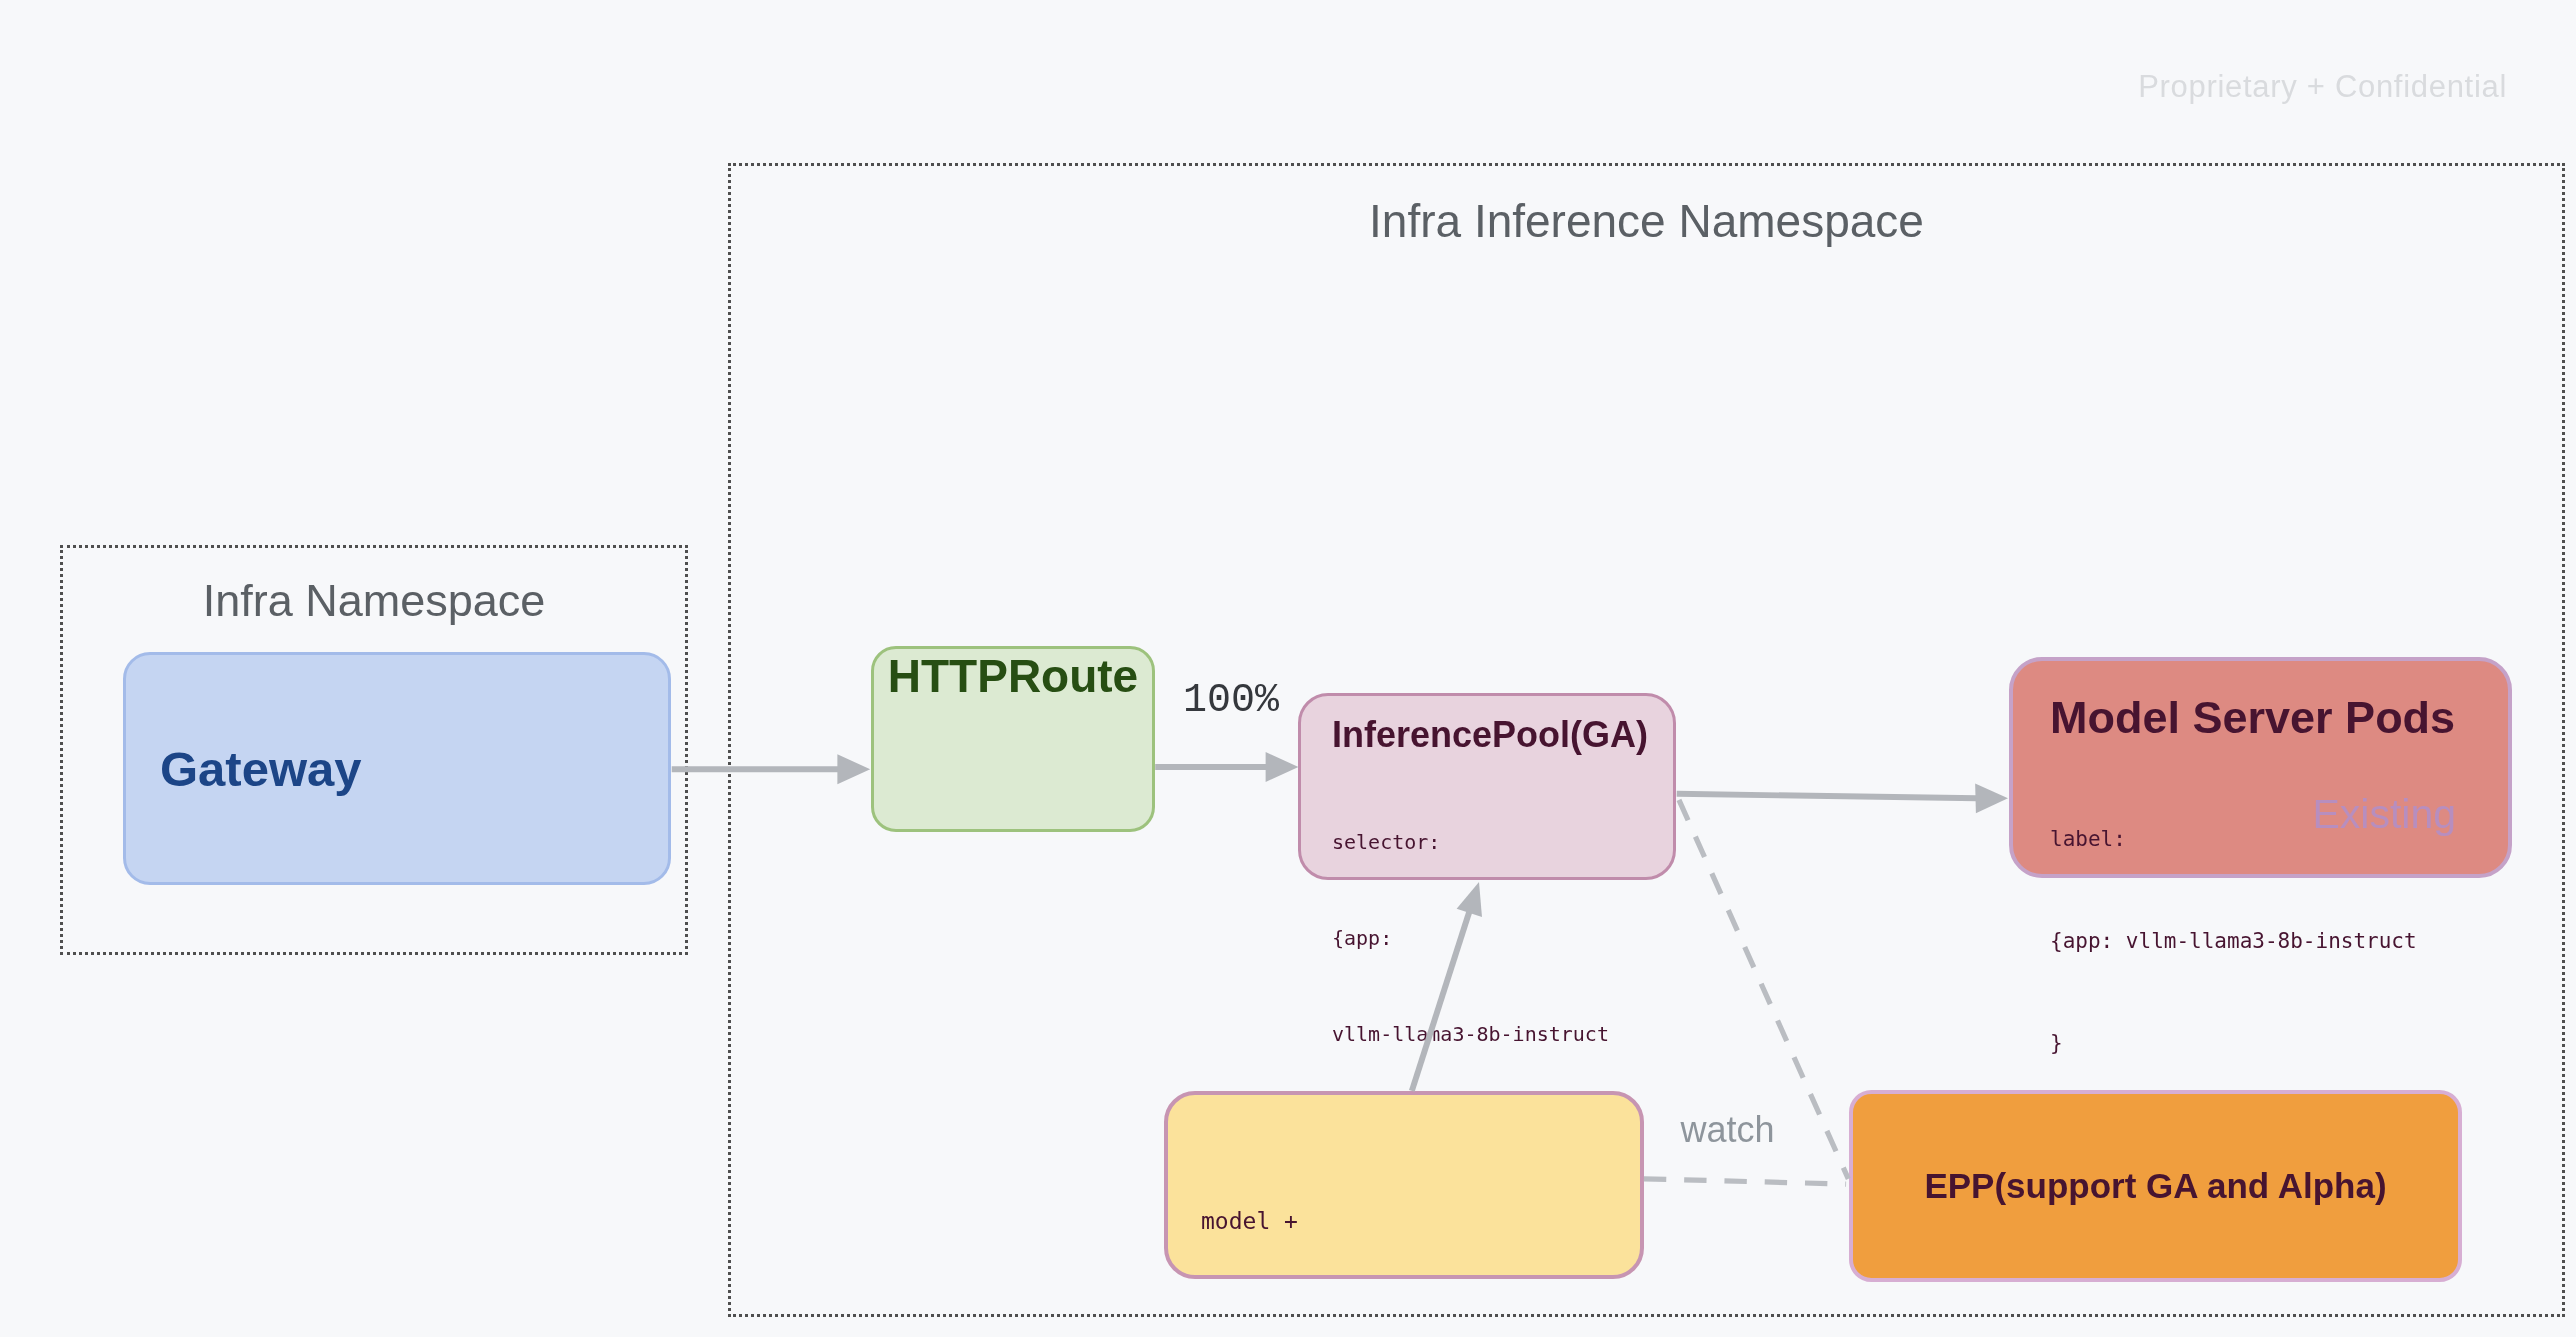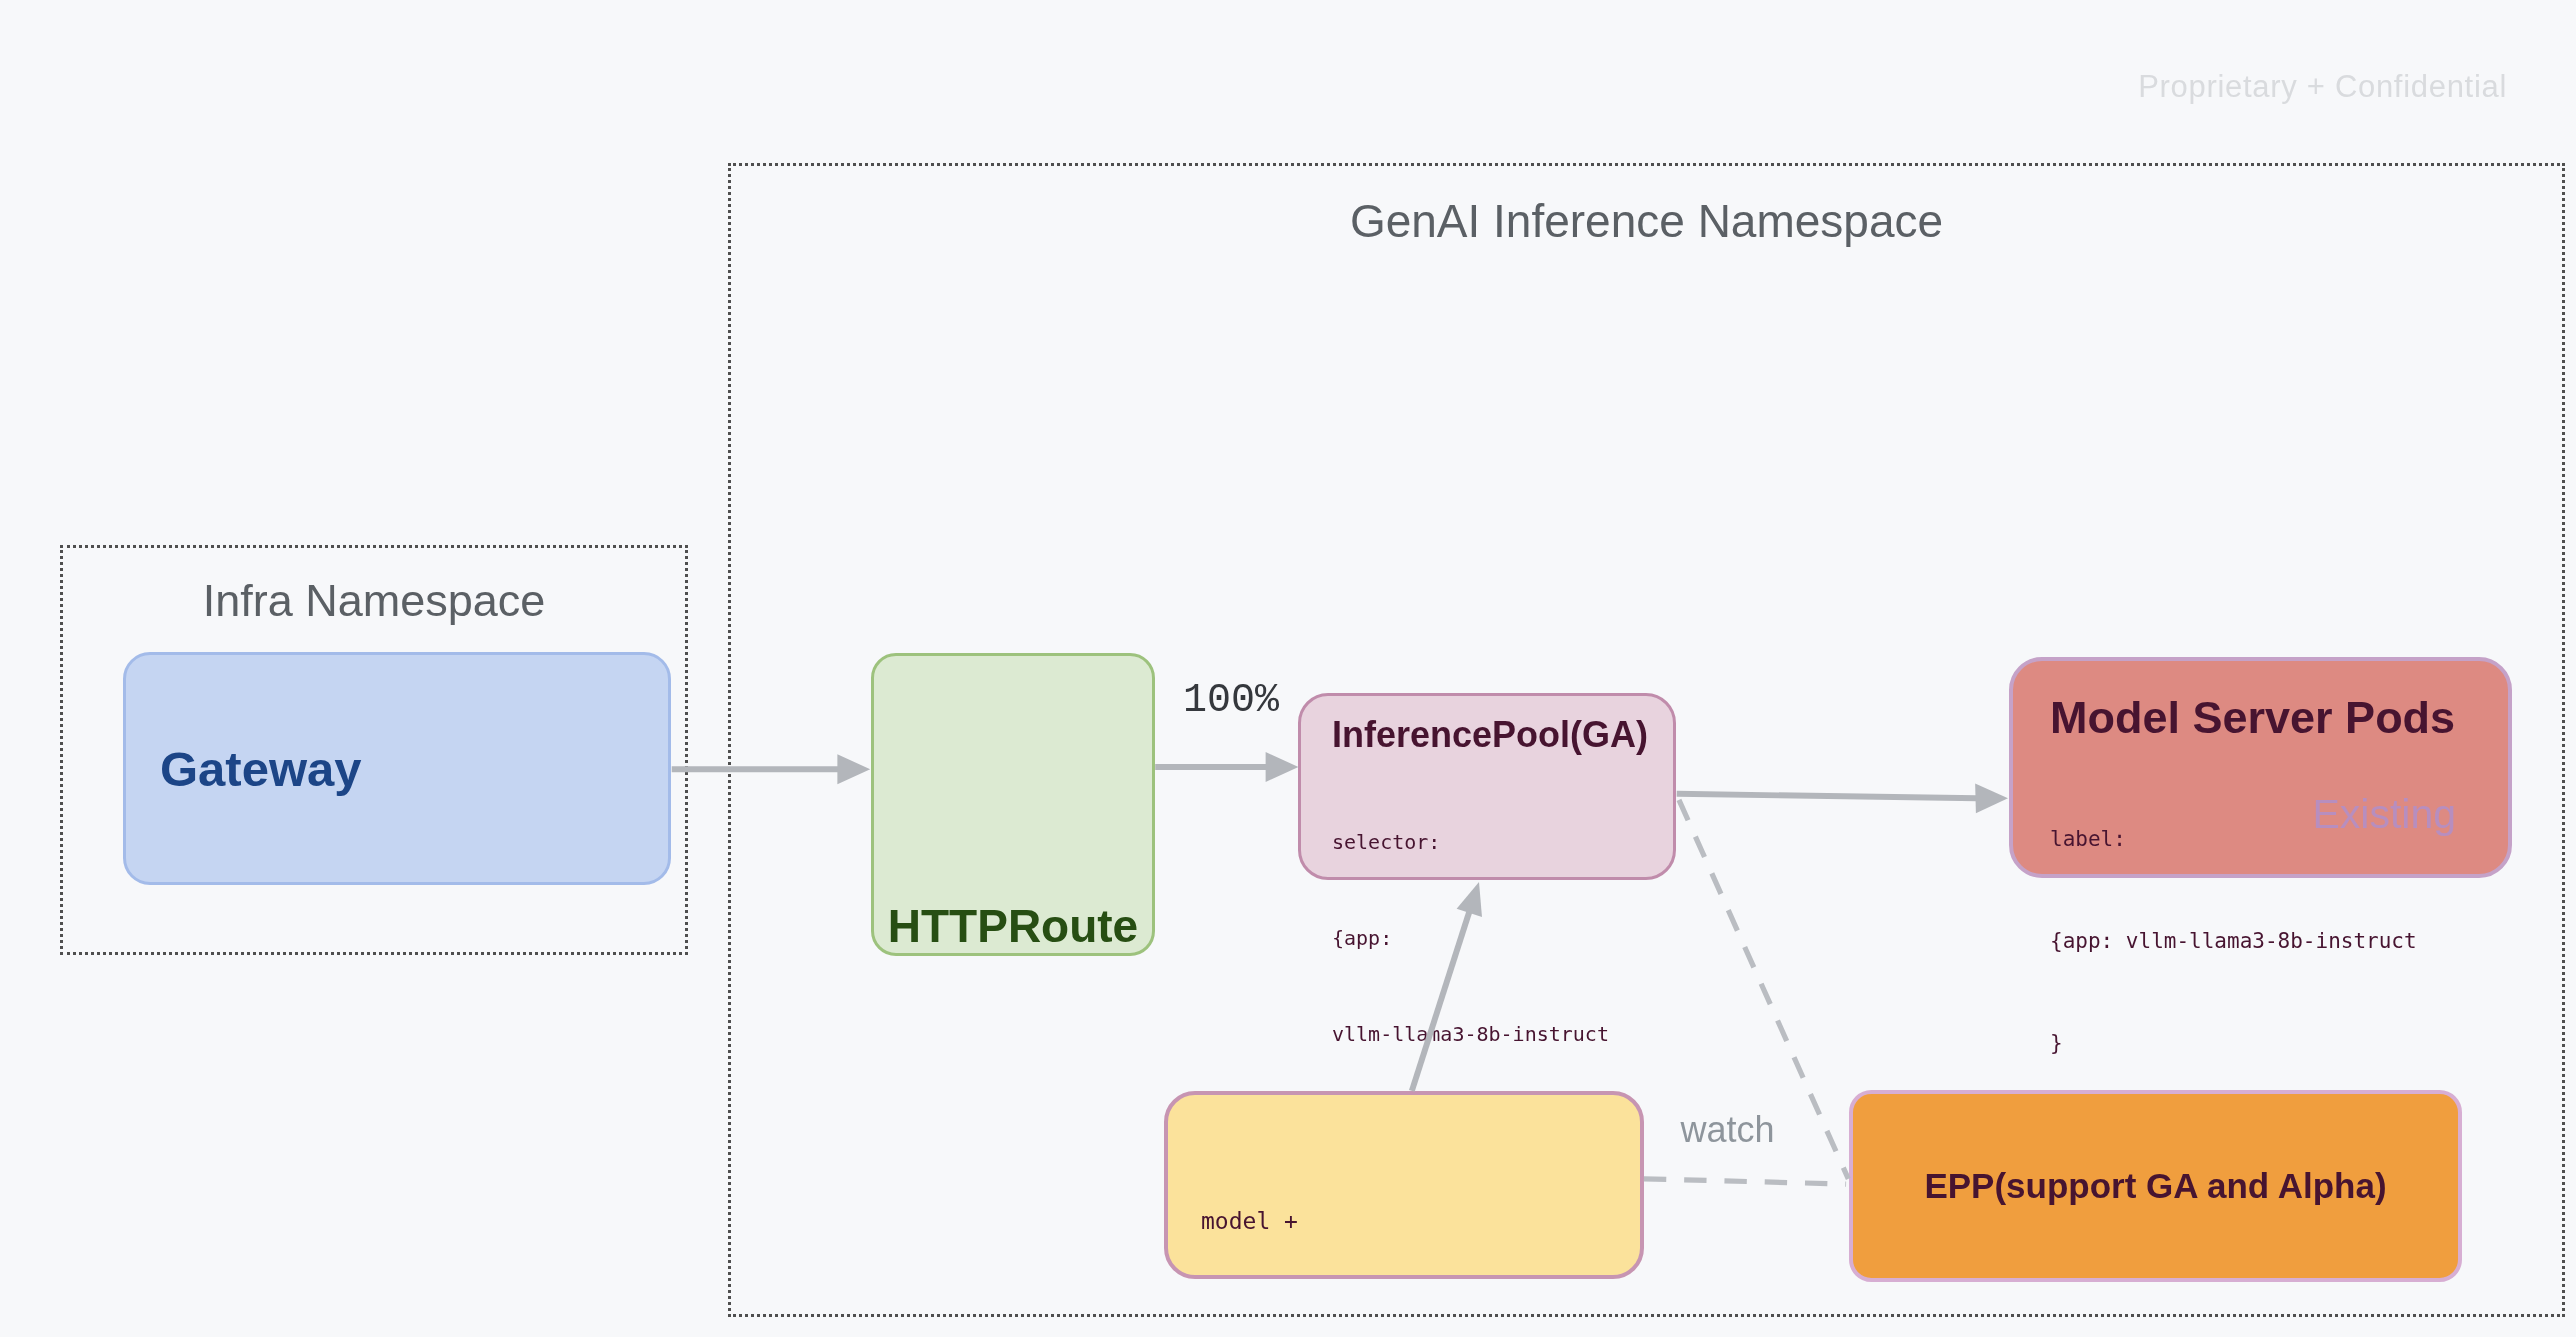--- a/index.html
+++ b/index.html
@@ -30,23 +30,23 @@
     font-family:"DejaVu Sans Mono","Liberation Mono",monospace;
     color:#471430;white-space:pre;
   }
   #gateway{
     left:123px;top:652px;width:548px;height:233px;
     background:#c5d5f2;border:3px solid #a3bbe9;border-radius:27px;
     display:flex;align-items:center;padding-left:34px;
   }
   #gateway .node-title{font-size:49px;color:#1c4587;}
   #httproute{
-    left:871px;top:646px;width:284px;height:303px;
+    left:871px;top:646px;width:284px;height:186px;
     background:#dcead2;border:3.7px solid #9dc27d;border-radius:25px;
-    display:flex;align-items:flex-end;justify-content:center;margin-top:7px;
+    display:flex;align-items:flex-start;justify-content:center;
   }
   #httproute .node-title{font-size:46px;color:#274e13;}
   #inference-pool{
     left:1298px;top:693px;width:378px;height:187px;
     background:#e8d3de;border:3.7px solid #c08cab;border-radius:30px;
     padding:18px 12px 0 31px;
   }
   #inference-pool .node-title{font-size:36px;margin-bottom:6px;}
   #inference-pool .code{font-size:20px;line-height:32px;}
   #model-server-pods{
@@ -79,21 +79,21 @@
   #label-100{left:1164px;top:678px;width:134px;font-size:40px;color:#35383d;font-family:Liberation Mono, monospace;}
   #label-watch{left:1668px;top:1109px;width:119px;font-size:36px;color:#8e959c;}
   #edges{position:absolute;left:0;top:0;pointer-events:none;}
 </style>
 </head>
 <body>
 
 <div class="watermark">Proprietary + Confidential</div>
 
 <div class="ns" id="genai-ns">
-  <div class="ns-title">GenAI Inference Namespace</div>
+  <div class="ns-title">Infra Inference Namespace</div>
 </div>
 
 <div class="ns" id="infra-ns">
   <div class="ns-title">Infra Namespace</div>
 </div>
 
 <div class="node" id="gateway">
   <div class="node-title">Gateway</div>
 </div>
 

